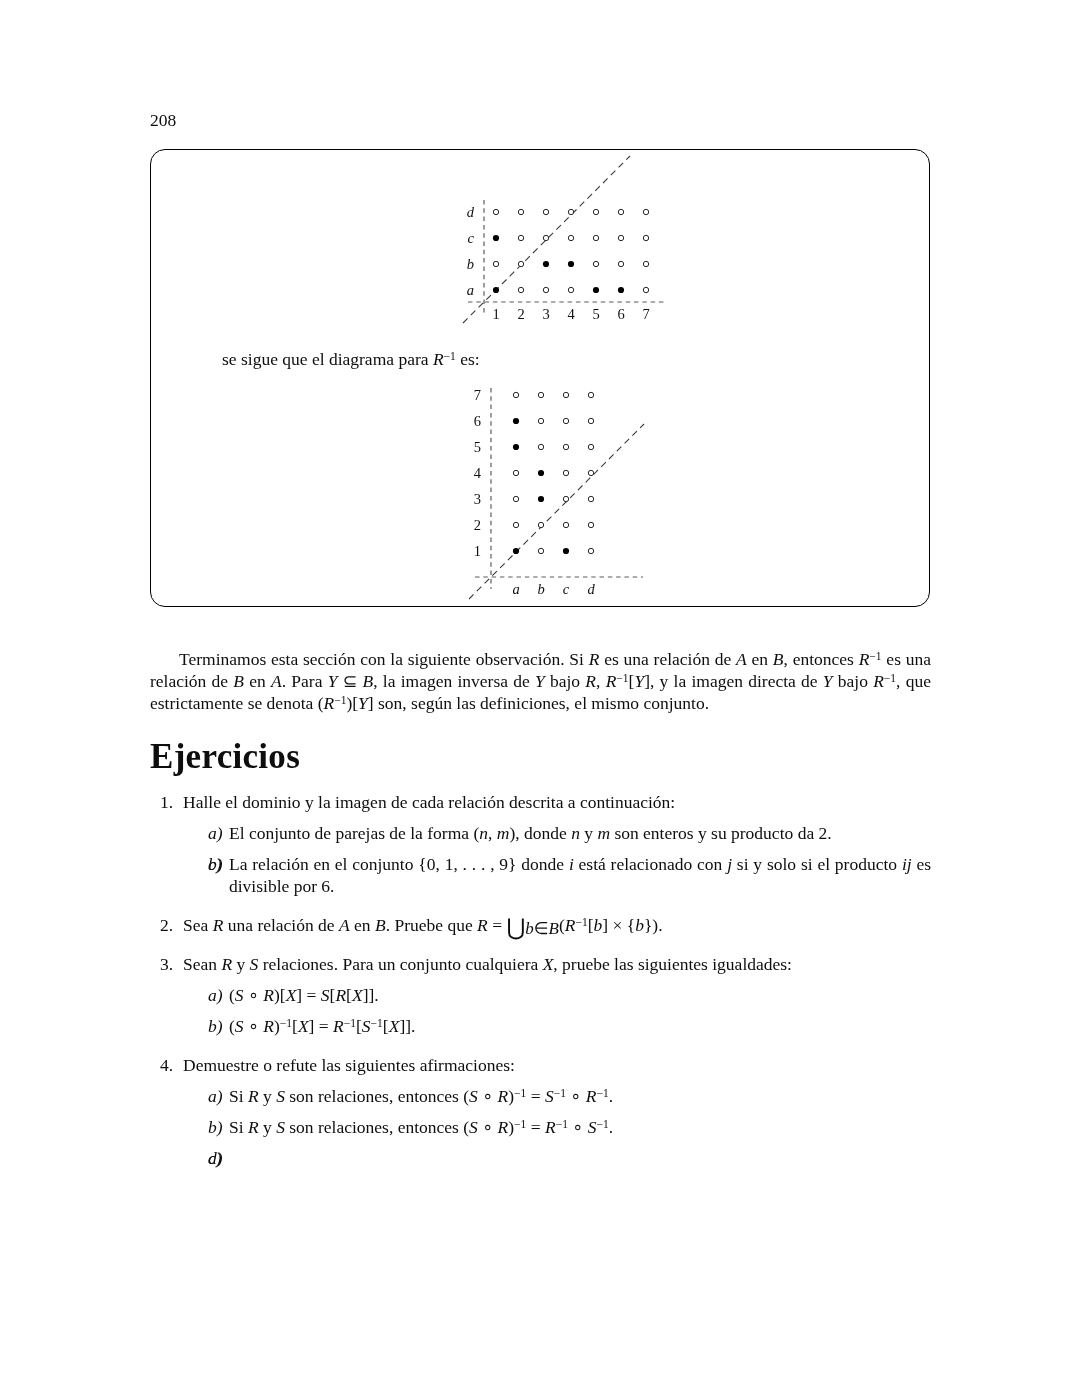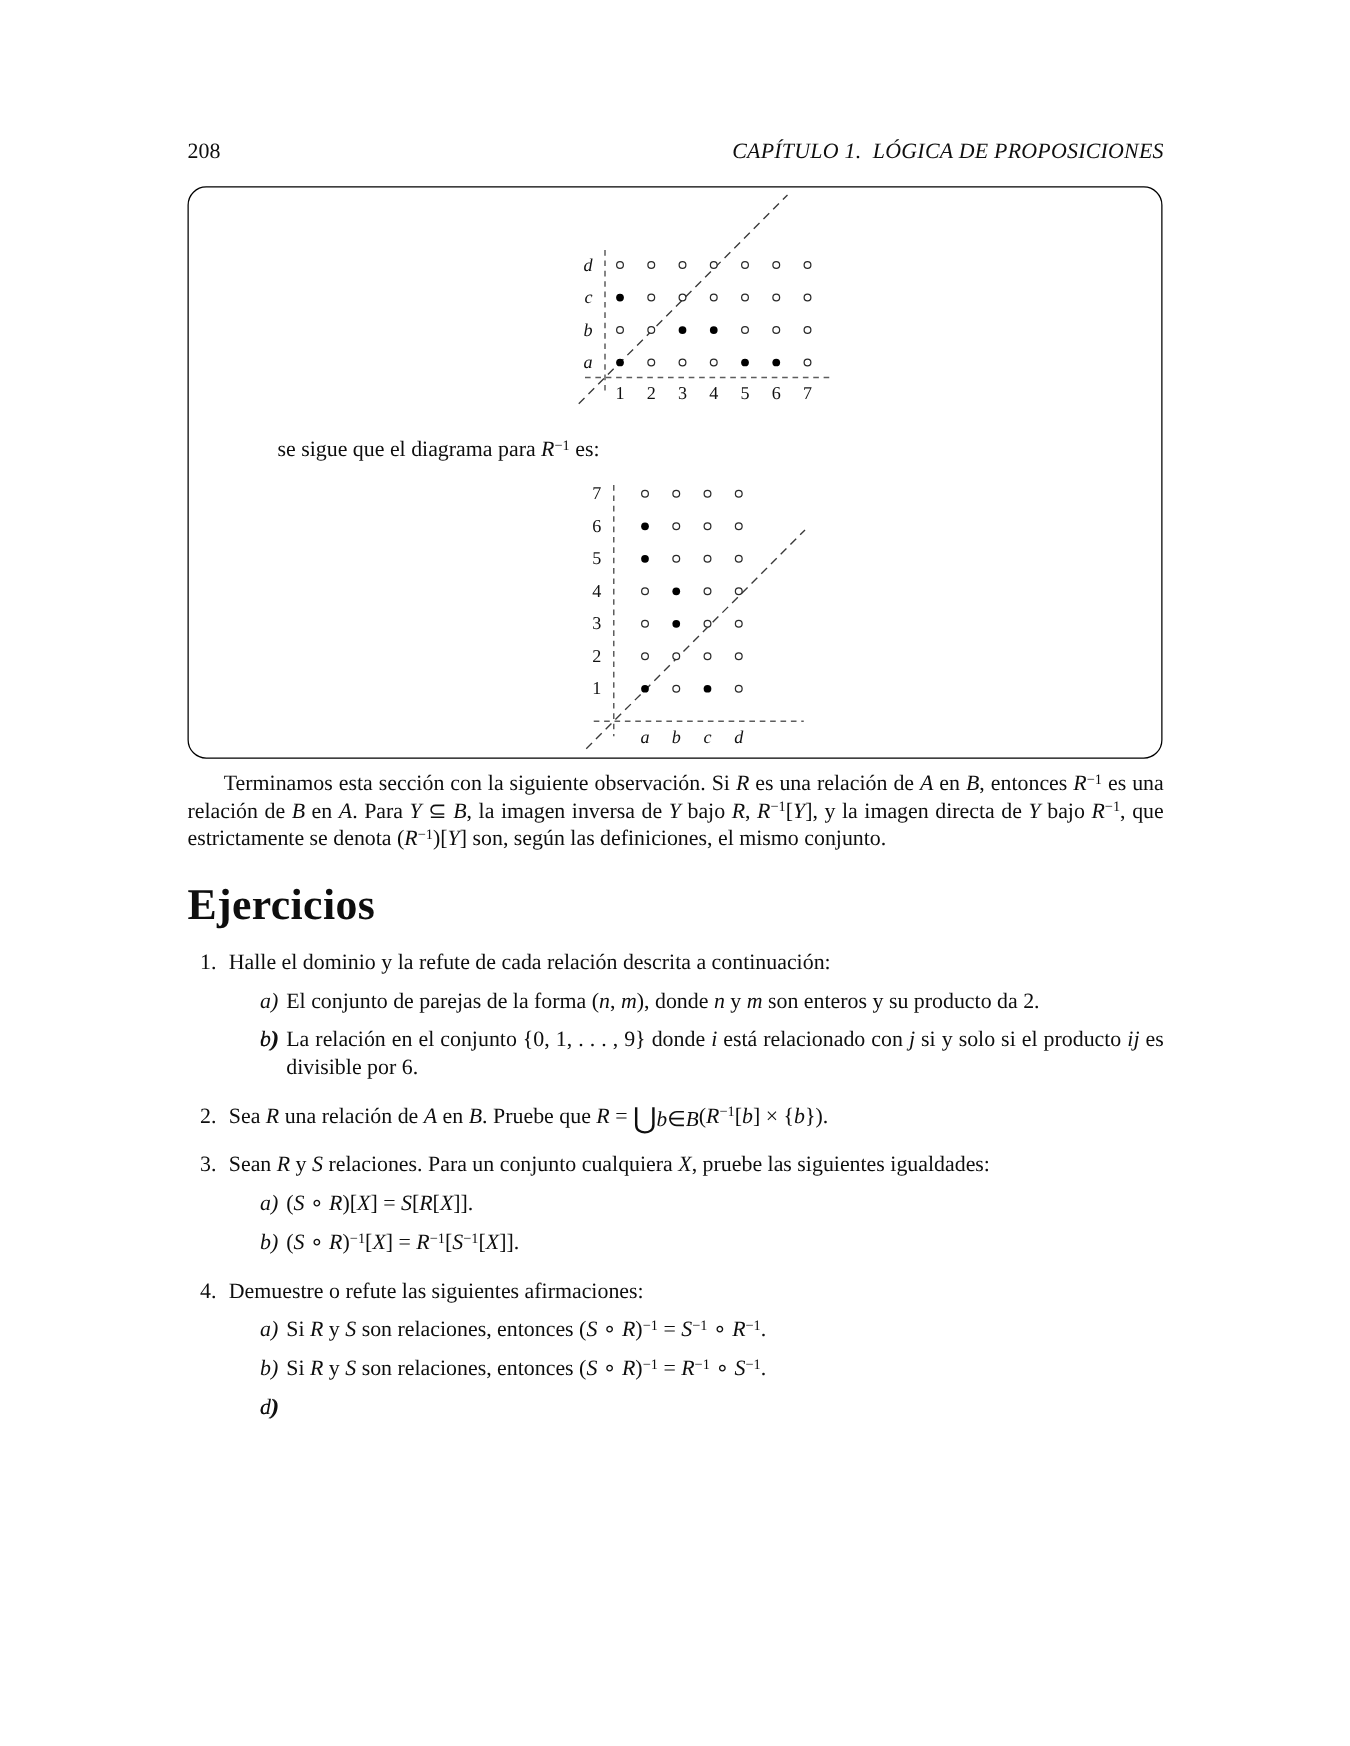--- a/index.html
+++ b/index.html
@@ -13,21 +13,21 @@
   .chapter-title{font-style:italic;letter-spacing:.2px;}
 
   
   .figure-box{position:absolute;left:150px;top:149px;width:780px;height:458px;
               box-sizing:border-box;border:1.6px solid #000;border-radius:15px;}
   .figure-caption{position:absolute;left:71px;top:199px;font-size:17.5px;}
   .diagram-1{position:absolute;left:308px;top:4px;}
   .diagram-2{position:absolute;left:313px;top:236px;}
 
   
-  .content{position:absolute;left:150px;top:615px;width:781px;
+  .content{position:absolute;left:150px;top:648px;width:781px;
            font-size:17.5px;line-height:22px;}
   .closing{text-align:justify;text-indent:29px;}
   .ex-heading{margin-top:26px;font-size:35px;font-weight:bold;line-height:34px;letter-spacing:.3px;}
   .ex-item{position:relative;margin-top:17px;padding-left:33px;text-align:justify;}
   .ex-num{position:absolute;left:10px;top:0;}
   .subitem{position:relative;margin-top:9px;padding-left:46px;text-align:justify;}
   .sub-label{position:absolute;left:25px;top:0;font-style:italic;}
 
   sup{font-size:11.5px;line-height:0;vertical-align:5px;}
   sub{font-size:17px;line-height:0;vertical-align:-3px;}
@@ -35,21 +35,20 @@
   .bigop{font-size:23px;line-height:0;vertical-align:-4px;}
   svg text{font-family:"Liberation Serif",serif;}
 </style>
 </head>
 <body>
 
 <div class="page">
 
   <div class="header">
     <span class="page-num">208</span>
-    <span class="chapter-title">CAPÍTULO 1.&nbsp; LÓGICA DE PROPOSICIONES</span>
   </div>
 
   <div class="figure-box">
     <div class="diagram-1"><svg width="235" height="182">
           <line x1="25" y1="46" x2="25" y2="159" stroke="#5d5d5d" stroke-width="1.2" stroke-dasharray="4.5,3.8"></line>
           <line x1="9" y1="148" x2="207" y2="148" stroke="#5d5d5d" stroke-width="1.2" stroke-dasharray="4.5,3.8"></line>
           <line x1="4" y1="169" x2="171" y2="2" stroke="#3a3a3a" stroke-width="1.1" stroke-dasharray="6.5,4.5"></line>
           <circle cx="37" cy="136" r="3.1" fill="#000"></circle>
           <circle cx="37" cy="110" r="2.7" fill="#fff" stroke="#2a2a2a" stroke-width="1"></circle>
           <circle cx="37" cy="84" r="3.1" fill="#000"></circle>
@@ -137,21 +136,21 @@
         </svg></div>
   </div>
 
   <div class="content">
     <p class="closing" style="margin:0">Terminamos esta sección con la siguiente observación. Si <i>R</i> es una relación de <i>A</i> en <i>B</i>, entonces <i>R</i><sup>−1</sup> es una relación de <i>B</i> en <i>A</i>. Para <i>Y</i> ⊆ <i>B</i>, la imagen inversa de <i>Y</i> bajo <i>R</i>, <i>R</i><sup>−1</sup>[<i>Y</i>], y la imagen directa de <i>Y</i> bajo <i>R</i><sup>−1</sup>, que estrictamente se denota (<i>R</i><sup>−1</sup>)[<i>Y</i>] son, según las definiciones, el mismo conjunto.</p>
 
     <div class="ex-heading">Ejercicios</div>
 
     <div class="ex-item">
       <span class="ex-num">1.</span>
-      <span>Halle el dominio y la refute de cada relación descrita a continuación:</span>
+      <span>Halle el dominio y la imagen de cada relación descrita a continuación:</span>
       <div class="subitem">
         <span class="sub-label">a)</span>
         <span>El conjunto de parejas de la forma (<i>n</i>, <i>m</i>), donde <i>n</i> y <i>m</i> son enteros y su producto da 2.</span>
       </div>
       <div class="subitem">
         <span class="sub-label">b)</span>
       </div>
       <div class="subitem">
         <span class="sub-label">c)</span>
         <span>La relación en el conjunto {0, 1, . . . , 9} donde <i>i</i> está relacionado con <i>j</i> si y solo si el producto <i>ij</i> es divisible por 6.</span>

